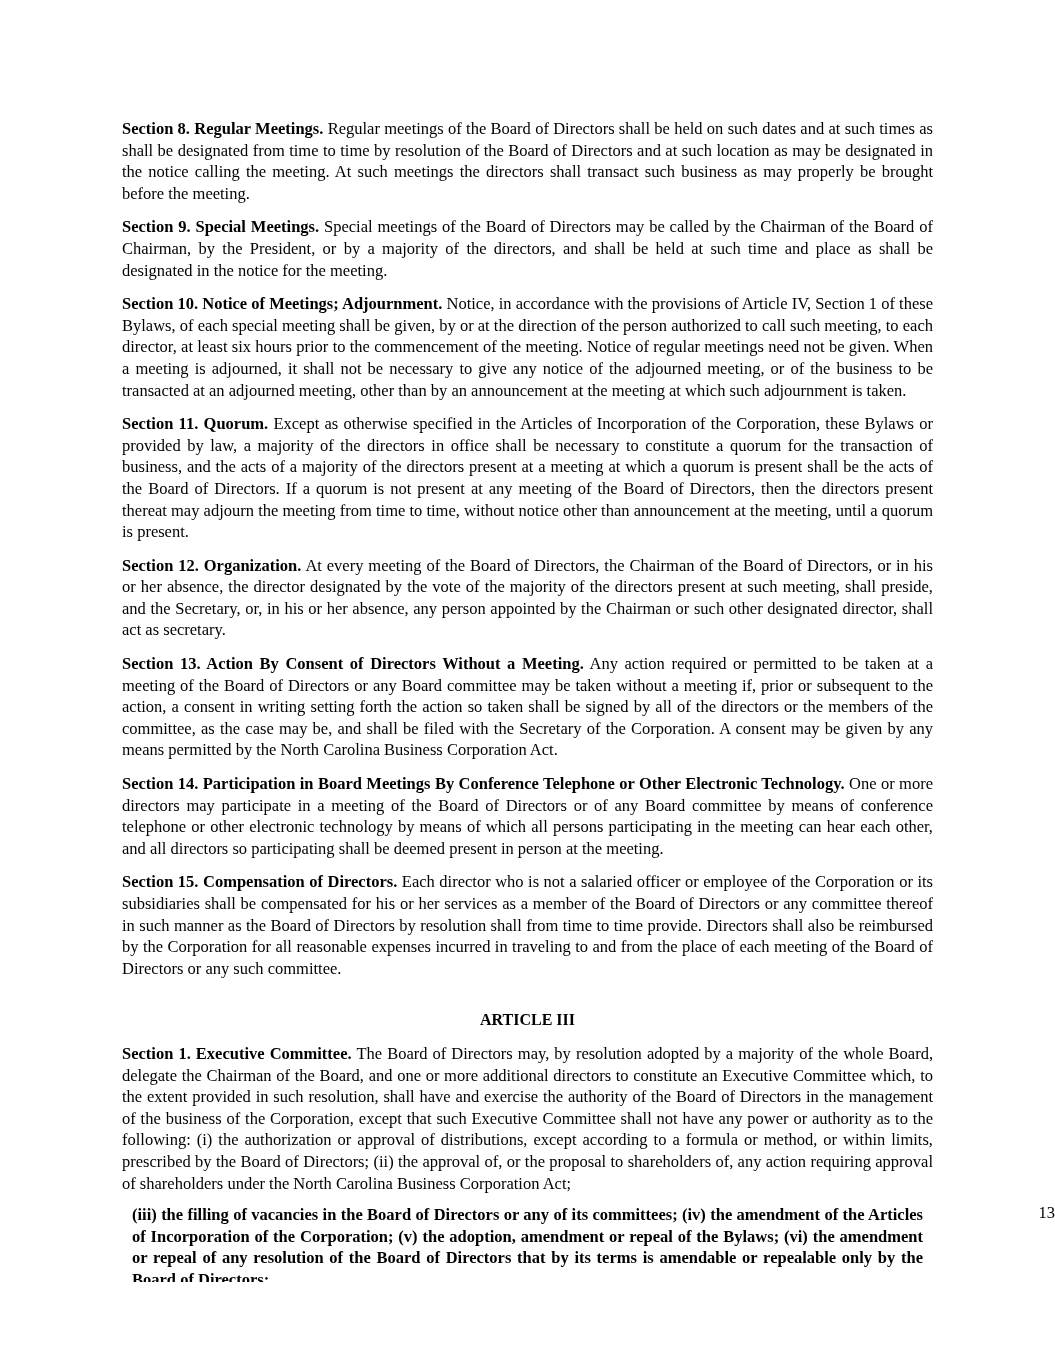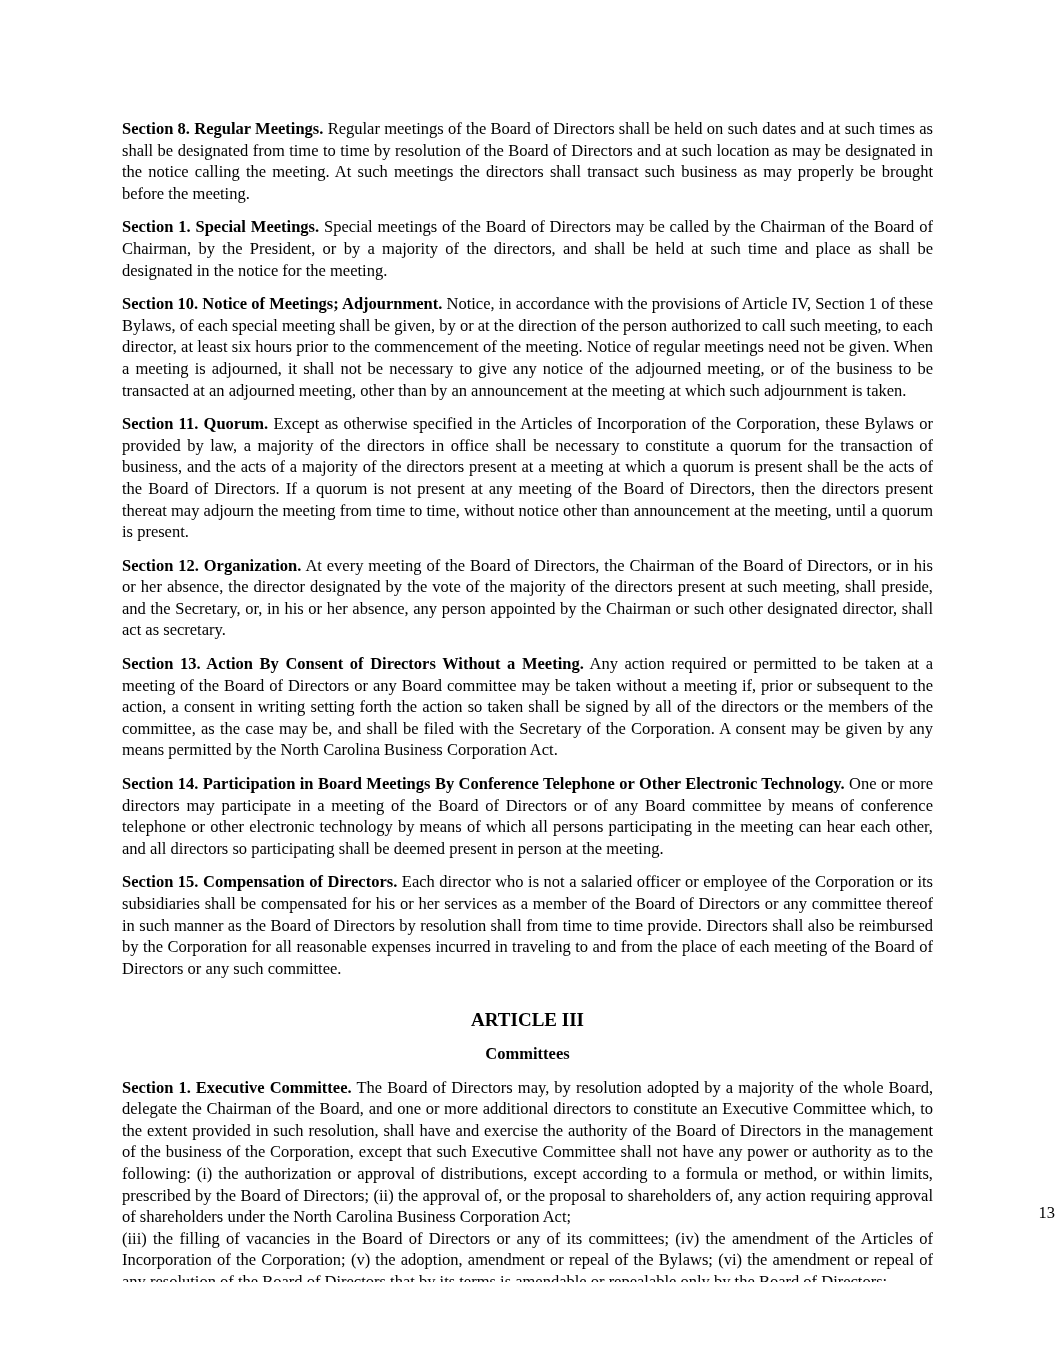--- a/index.html
+++ b/index.html
@@ -25,26 +25,27 @@
     width: 811px;
   }
   p.para {
     margin: 0 0 12px 0;
     text-align: justify;
   }
   p.para .lead {
     font-weight: bold;
   }
   p.continuation {
-    margin: 0;
+    margin: 10px;
     text-align: justify;
+    font-weight: bold;
   }
   h2.article-title {
     margin: 30px 0 12px 0;
-    font-size: 19px;
+    font-size: 16px;
     line-height: 21.6px;
     font-weight: bold;
     text-align: center;
   }
   h3.article-subtitle {
     margin: 4px 0 12px 0;
     font-size: 16.5px;
     line-height: 21.6px;
     font-weight: bold;
     text-align: center;
@@ -58,36 +59,35 @@
   }
 </style>
 </head>
 <body>
 
 <div class="page">
   <div class="content">
 
     <p class="para"><span class="lead">Section 8. Regular Meetings.</span> <span>Regular meetings of the Board of Directors shall be held on such dates and at such times as shall be designated from time to time by resolution of the Board of Directors and at such location as may be designated in the notice calling the meeting. At such meetings the directors shall transact such business as may properly be brought before the meeting.</span></p>
 
-    <p class="para"><span class="lead">Section 1. Special Meetings.</span> <span>Special meetings of the Board of Directors may be called by the Chairman of the Board of Chairman, by the President, or by a majority of the directors, and shall be held at such time and place as shall be designated in the notice for the meeting.</span></p>
+    <p class="para"><span class="lead">Section 9. Special Meetings.</span> <span>Special meetings of the Board of Directors may be called by the Chairman of the Board of Chairman, by the President, or by a majority of the directors, and shall be held at such time and place as shall be designated in the notice for the meeting.</span></p>
 
     <p class="para"><span class="lead">Section 10. Notice of Meetings; Adjournment.</span> <span>Notice, in accordance with the provisions of Article IV, Section 1 of these Bylaws, of each special meeting shall be given, by or at the direction of the person authorized to call such meeting, to each director, at least six hours prior to the commencement of the meeting. Notice of regular meetings need not be given. When a meeting is adjourned, it shall not be necessary to give any notice of the adjourned meeting, or of the business to be transacted at an adjourned meeting, other than by an announcement at the meeting at which such adjournment is taken.</span></p>
 
     <p class="para"><span class="lead">Section 11. Quorum.</span> <span>Except as otherwise specified in the Articles of Incorporation of the Corporation, these Bylaws or provided by law, a majority of the directors in office shall be necessary to constitute a quorum for the transaction of business, and the acts of a majority of the directors present at a meeting at which a quorum is present shall be the acts of the Board of Directors. If a quorum is not present at any meeting of the Board of Directors, then the directors present thereat may adjourn the meeting from time to time, without notice other than announcement at the meeting, until a quorum is present.</span></p>
 
     <p class="para"><span class="lead">Section 12. Organization.</span> <span>At every meeting of the Board of Directors, the Chairman of the Board of Directors, or in his or her absence, the director designated by the vote of the majority of the directors present at such meeting, shall preside, and the Secretary, or, in his or her absence, any person appointed by the Chairman or such other designated director, shall act as secretary.</span></p>
 
     <p class="para"><span class="lead">Section 13. Action By Consent of Directors Without a Meeting.</span> <span>Any action required or permitted to be taken at a meeting of the Board of Directors or any Board committee may be taken without a meeting if, prior or subsequent to the action, a consent in writing setting forth the action so taken shall be signed by all of the directors or the members of the committee, as the case may be, and shall be filed with the Secretary of the Corporation. A consent may be given by any means permitted by the North Carolina Business Corporation Act.</span></p>
 
     <p class="para"><span class="lead">Section 14. Participation in Board Meetings By Conference Telephone or Other Electronic Technology.</span> <span>One or more directors may participate in a meeting of the Board of Directors or of any Board committee by means of conference telephone or other electronic technology by means of which all persons participating in the meeting can hear each other, and all directors so participating shall be deemed present in person at the meeting.</span></p>
 
     <p class="para"><span class="lead">Section 15. Compensation of Directors.</span> <span>Each director who is not a salaried officer or employee of the Corporation or its subsidiaries shall be compensated for his or her services as a member of the Board of Directors or any committee thereof in such manner as the Board of Directors by resolution shall from time to time provide. Directors shall also be reimbursed by the Corporation for all reasonable expenses incurred in traveling to and from the place of each meeting of the Board of Directors or any such committee.</span></p>
 
     <h2 class="article-title">ARTICLE III</h2>
-    <h3 class="article-subtitle">Committees</h3>
 
     <p class="para" style="margin-bottom:0;"><span class="lead">Section 1. Executive Committee.</span> <span>The Board of Directors may, by resolution adopted by a majority of the whole Board, delegate the Chairman of the Board, and one or more additional directors to constitute an Executive Committee which, to the extent provided in such resolution, shall have and exercise the authority of the Board of Directors in the management of the business of the Corporation, except that such Executive Committee shall not have any power or authority as to the following: (i) the authorization or approval of distributions, except according to a formula or method, or within limits, prescribed by the Board of Directors; (ii) the approval of, or the proposal to shareholders of, any action requiring approval of shareholders under the North Carolina Business Corporation Act;</span></p>
 
     <p class="continuation">(iii) the filling of vacancies in the Board of Directors or any of its committees; (iv) the amendment of the Articles of Incorporation of the Corporation; (v) the adoption, amendment or repeal of the Bylaws; (vi) the amendment or repeal of any resolution of the Board of Directors that by its terms is amendable or repealable only by the Board of Directors;</p>
 
   </div>
 
   <div class="page-number">13</div>
 </div>
 

